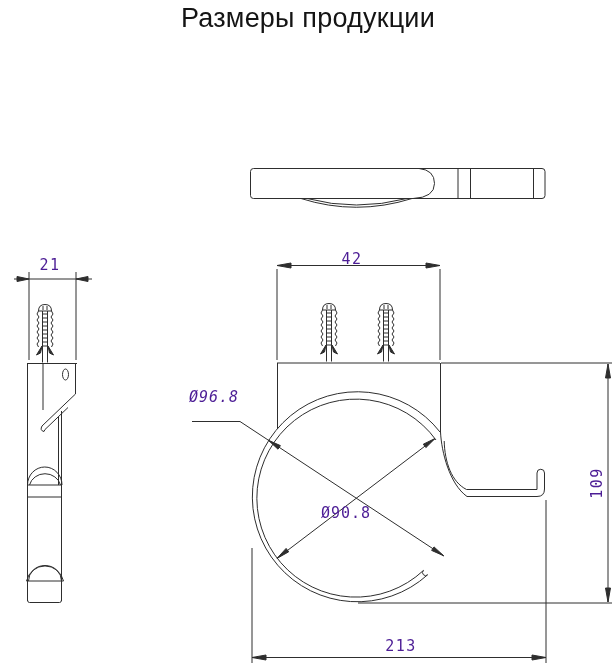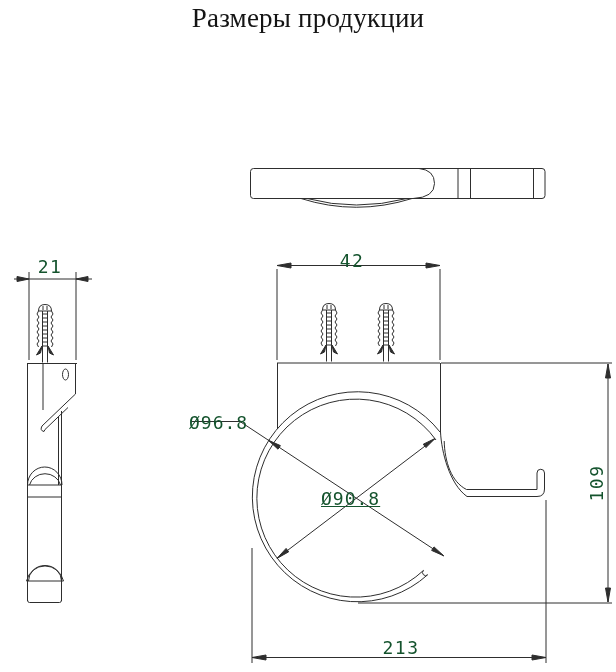--- a/index.html
+++ b/index.html
@@ -1,30 +1,30 @@
 <!DOCTYPE html>
 <html><head>
 <meta charset="utf-8">
 <style>
   html,body{margin:0;padding:0;background:#fff;}
   .canvas{position:relative;width:616px;height:672px;background:#fff;overflow:hidden;
           font-family:"Liberation Sans", sans-serif;}
   .title{position:absolute;left:0;top:3px;width:100%;text-align:center;
-         font-size:27px;font-weight:500;color:#141414;letter-spacing:.2px;font-family:Liberation Serif, serif;}
+         font-size:27px;font-weight:500;color:#141414;letter-spacing:.2px;}
   svg{position:absolute;left:0;top:0;}
   .dim{position:absolute;font-family:"DejaVu Sans Mono", monospace;
-       font-size:18px;color:#14532d;letter-spacing:1.5px;white-space:nowrap;}
+       font-size:15px;color:#4c1d95;letter-spacing:1.5px;white-space:nowrap;}
   .dim.center{text-align:center;}
   .d21{left:30px;top:256px;width:40px;}
   .d75{left:332px;top:250px;width:40px;}
   .d134{left:381px;top:637px;width:40px;}
   .d109{left:577px;top:463px;width:40px;height:40px;line-height:40px;
         transform:rotate(-90deg);}
-  .d968{left:189px;top:412px;letter-spacing:1px;}
-  .d908{left:321px;top:488px;letter-spacing:1px;text-decoration:underline;}
+  .d968{left:189px;top:388px;letter-spacing:1px;font-style:italic;}
+  .d908{left:321px;top:504px;letter-spacing:1px;}
 </style>
 </head>
 <body>
 
 <div class="canvas">
 
   <div class="title">Размеры продукции</div>
 
   <svg width="616" height="672" viewBox="0 0 616 672" stroke="#2e2e2e" stroke-width="1" fill="none" stroke-linejoin="round">
 

